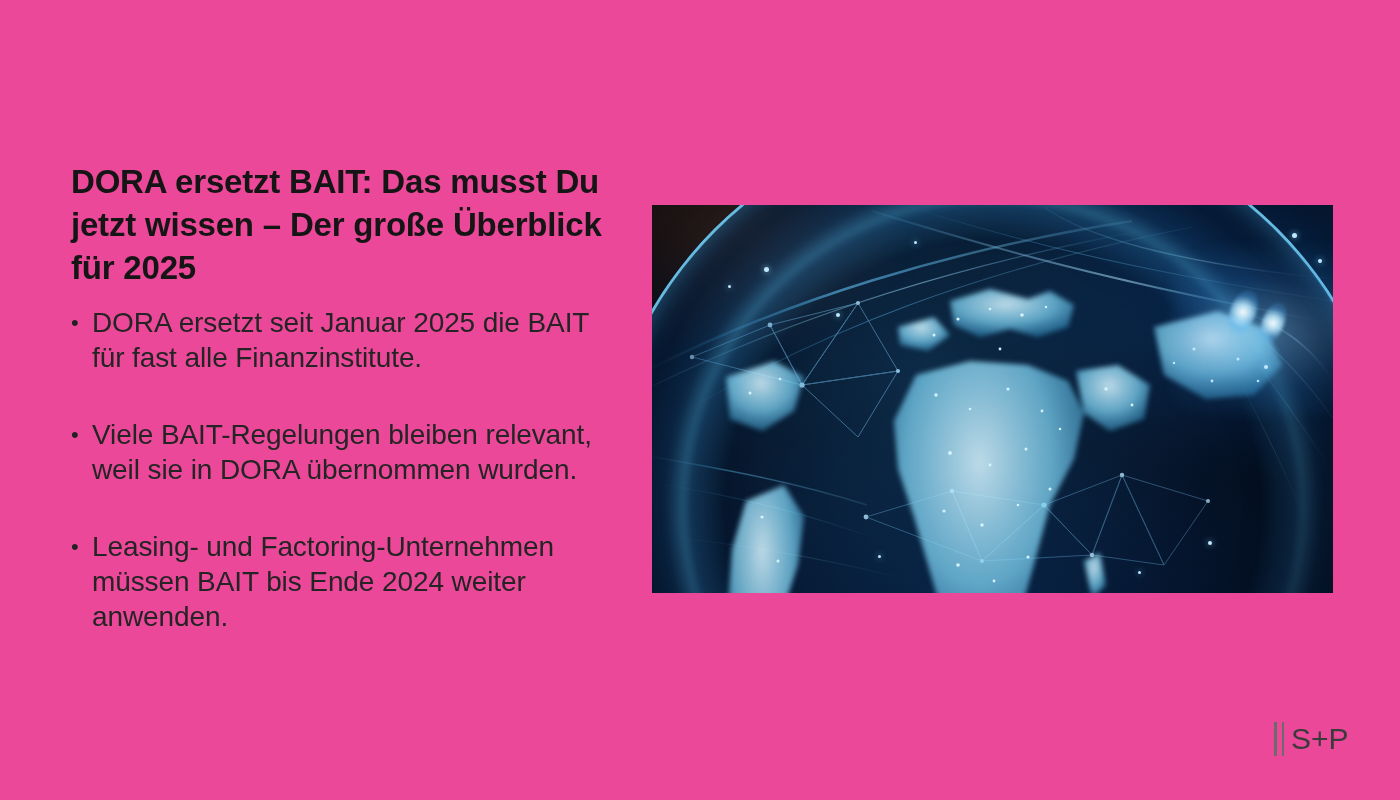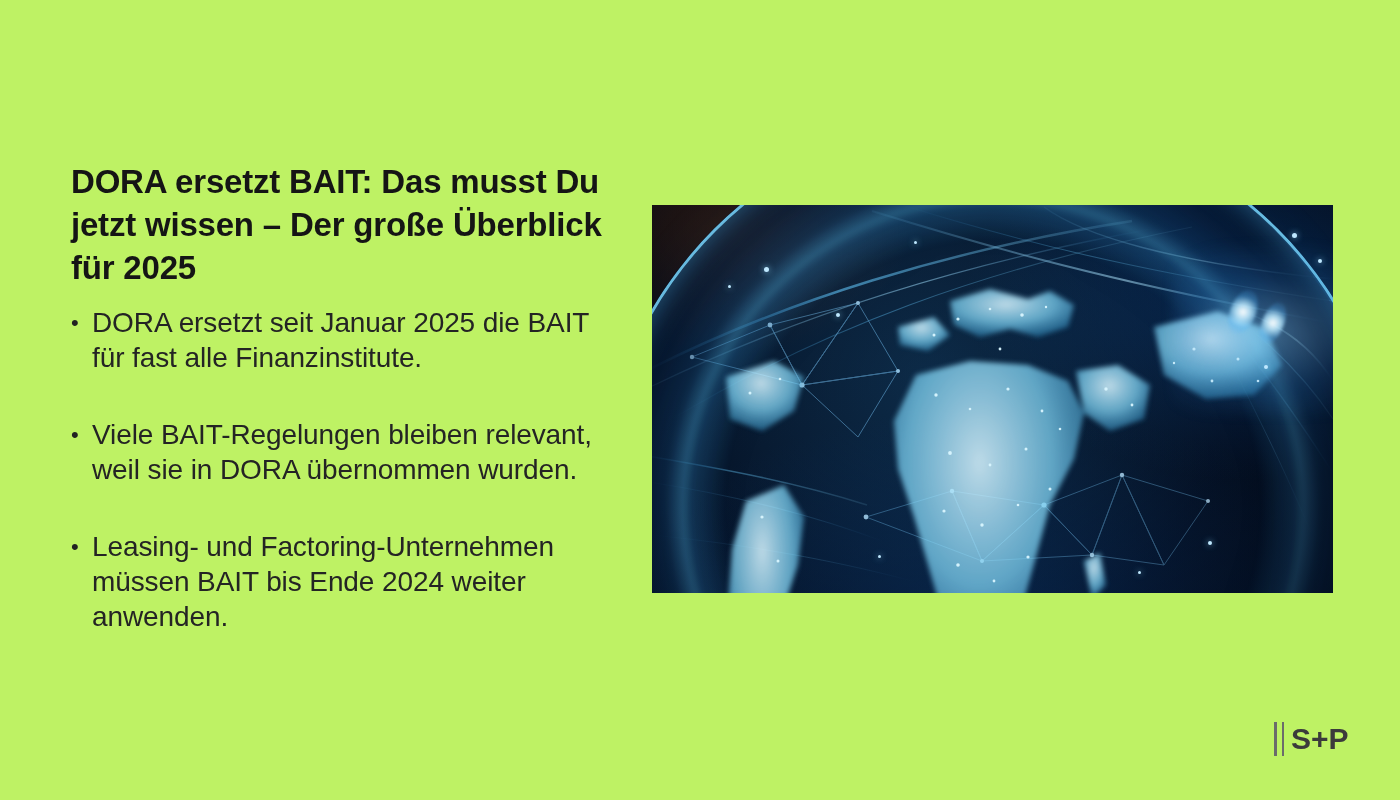--- a/index.html
+++ b/index.html
@@ -11,21 +11,21 @@
     width: 1400px;
     height: 800px;
     background: #ffffff;
     font-family: "Liberation Sans", sans-serif;
     overflow: hidden;
   }
   .slide {
     position: relative;
     width: 1400px;
     height: 800px;
-    background: #bef264;
+    background: #ec4899;
   }
 
   
   .title {
     position: absolute;
     left: 71px;
     top: 160px;
     width: 540px;
     font-size: 33px;
     line-height: 43px;
@@ -193,21 +193,21 @@
   .logo-bar {
     width: 2.5px;
     height: 34px;
     background: #6b6b6b;
   }
   .logo-text {
     font-size: 30px;
     line-height: 34px;
     color: #3b3b3b;
     letter-spacing: 0px;
-    font-weight: 700;
+    font-weight: 400;
   }
 </style>
 </head>
 <body>
 
 <div class="slide">
 
   <div class="title">DORA ersetzt BAIT: Das musst Du jetzt wissen – Der große Überblick für 2025</div>
 
   <div class="bullets">

